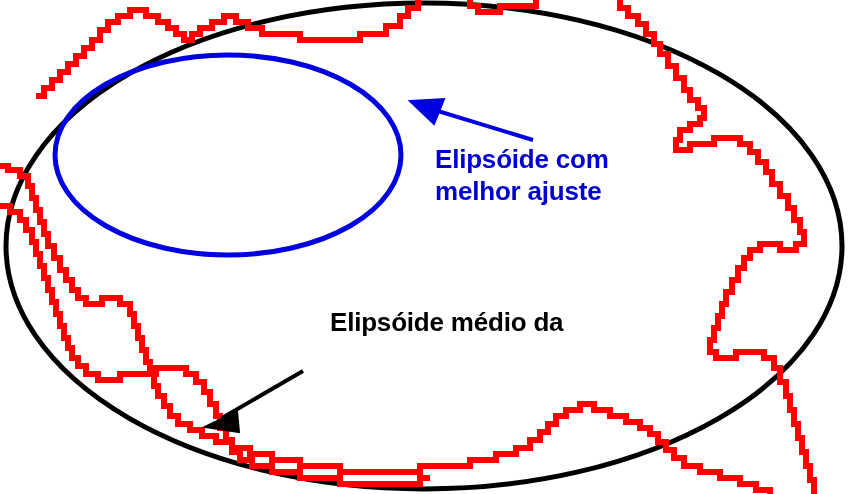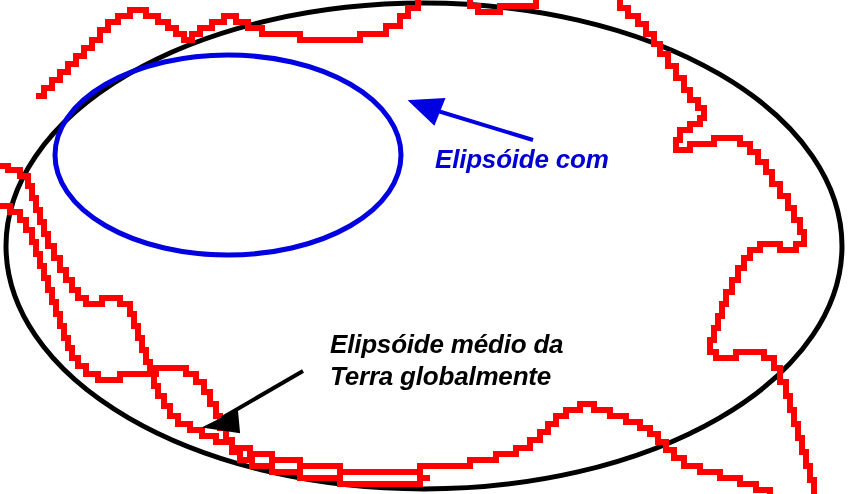--- a/index.html
+++ b/index.html
@@ -11,21 +11,20 @@
     width: 850px;
     height: 494px;
     overflow: hidden;
     font-family: "Liberation Sans", sans-serif;
   }
   #diagram-root {
     position: relative;
     width: 850px;
     height: 486px;
     background: #ffffff;
-    font-style: italic;
   }
   #figure-svg {
     position: absolute;
     top: 0;
     left: 0;
     width: 850px;
     height: 494px;
   }
   .label-block {
     position: absolute;
@@ -36,21 +35,21 @@
     letter-spacing: -0.2px;
     white-space: nowrap;
   }
   #label-regional {
     left: 435px;
     top: 143px;
     color: #0000d0;
   }
   #label-global {
     left: 330px;
-    top: 328px;
+    top: 306px;
     color: #000000;
   }
   .label-line {
     display: block;
   }
 </style>
 </head>
 <body>
 
 <div id="diagram-root">
@@ -144,20 +143,20 @@
 
     <g>
       <line x1="303" y1="371" x2="222" y2="418" stroke="#000000" stroke-width="4"></line>
       <polygon points="205,427 237,411 239,432" fill="#000000" stroke="#000000" stroke-width="2" stroke-linejoin="miter"></polygon>
     </g>
 
   </svg>
 
   <div class="label-block" id="label-regional">
     <span class="label-line">Elipsóide com</span>
+    <span class="label-line">melhor ajuste</span>
   </div>
 
   <div class="label-block" id="label-global">
     <span class="label-line">Elipsóide médio da</span>
-    <span class="label-line">Terra globalmente</span>
   </div>
 
 </div>
 
 </body></html>

